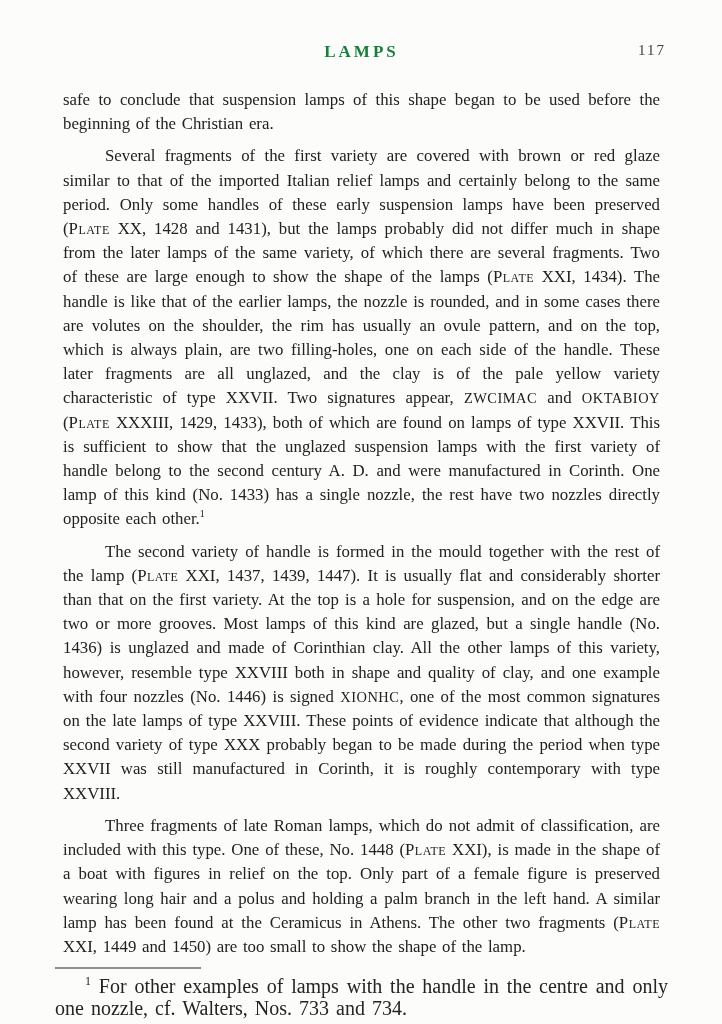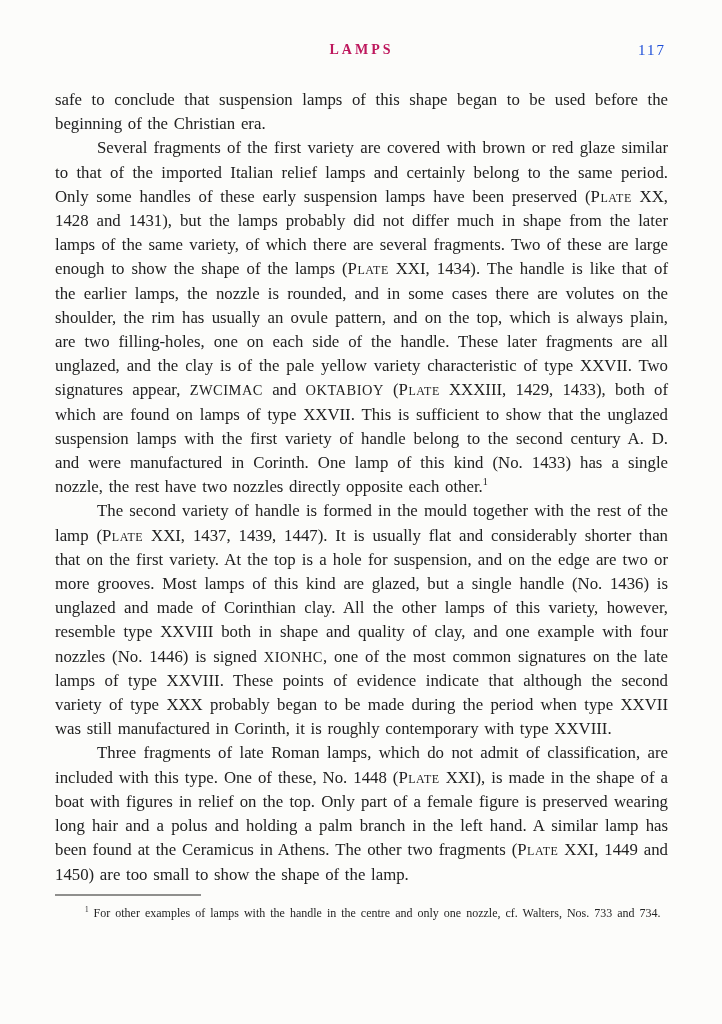--- a/index.html
+++ b/index.html
@@ -19,41 +19,41 @@
     padding: 42px 54px 0 55px;
   }
   .running-head {
     position: relative;
     height: 22px;
     margin-bottom: 24px;
   }
   .head-title {
     display: block;
     text-align: center;
-    font-size: 14px;
+    font-size: 17px;
     letter-spacing: 3px;
     font-weight: 600;
-    color: #be185d;
+    color: #15803d;
   }
   .page-num {
     position: absolute;
     right: 2px;
     top: 0;
     font-size: 15px;
     letter-spacing: 2px;
-    color: #1d4ed8;
+    color: #404040;
   }
   .body-text {
     text-align: justify;
     font-size: 16.8px;
     line-height: 24.2px;
     word-spacing: 1.5px;
   }
   .para {
-    margin: 0;
+    margin: 8px;
     text-indent: 42px;
   }
   .para.no-indent {
     text-indent: 0;
   }
   .sc {
     font-variant: small-caps;
     letter-spacing: 0.5px;
     font-family: Liberation Serif, serif;
   }
@@ -71,21 +71,21 @@
     margin-top: 7px;
   }
   .footnote-rule {
     width: 146px;
     height: 0;
     border-top: 2px solid #8f8f8d;
     margin: 0 0 6px 0;
   }
   .footnote {
     margin: 0;
-    font-size: 12px;
+    font-size: 20px;
     line-height: 22px;
     text-align: justify;
     text-indent: 30px;
     word-spacing: 2px;
     color: #242424;
   }
 </style>
 </head>
 <body>
 

